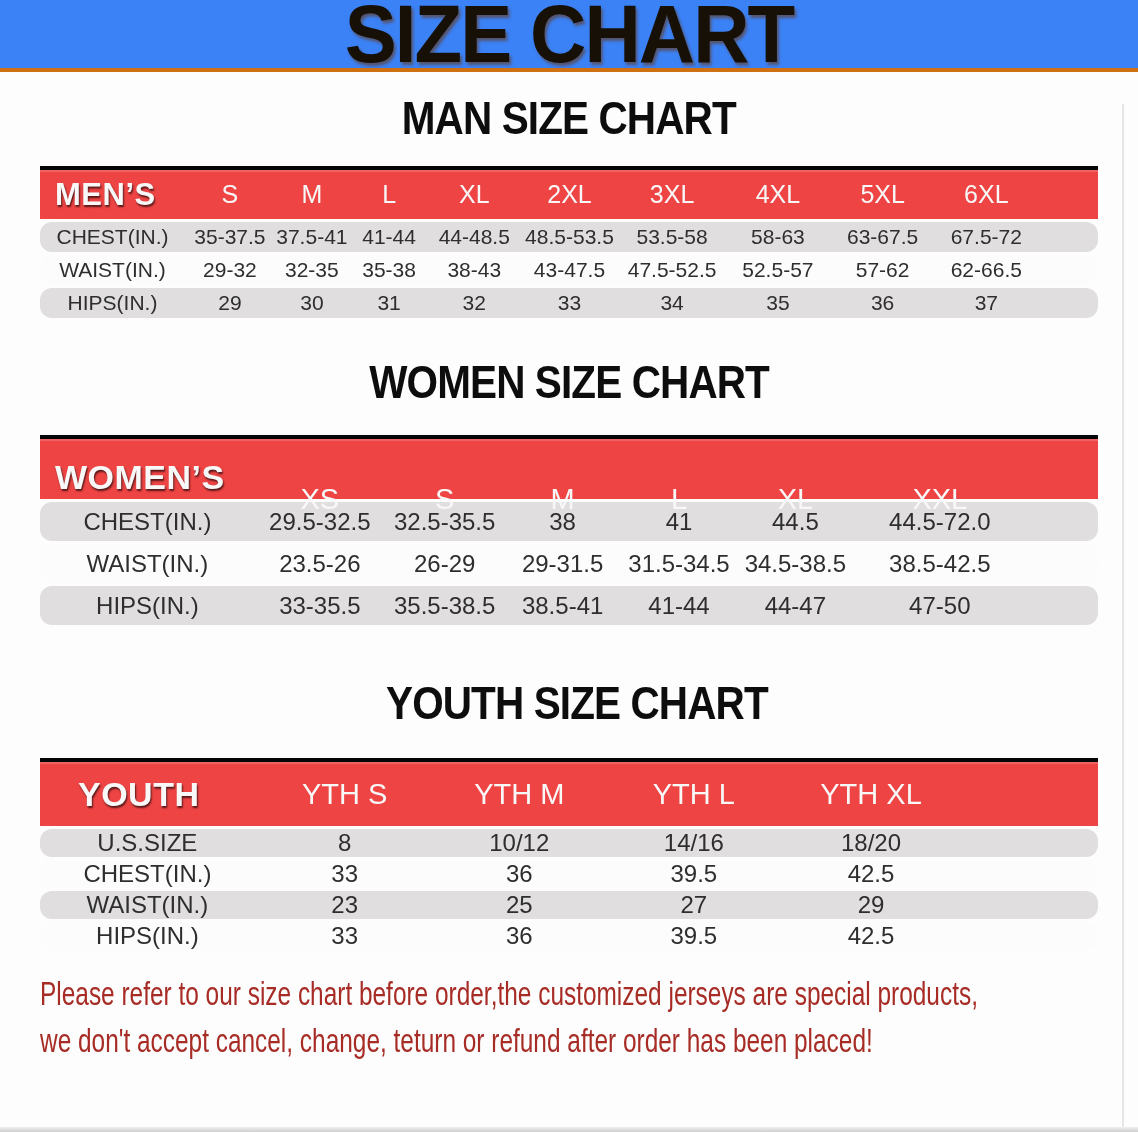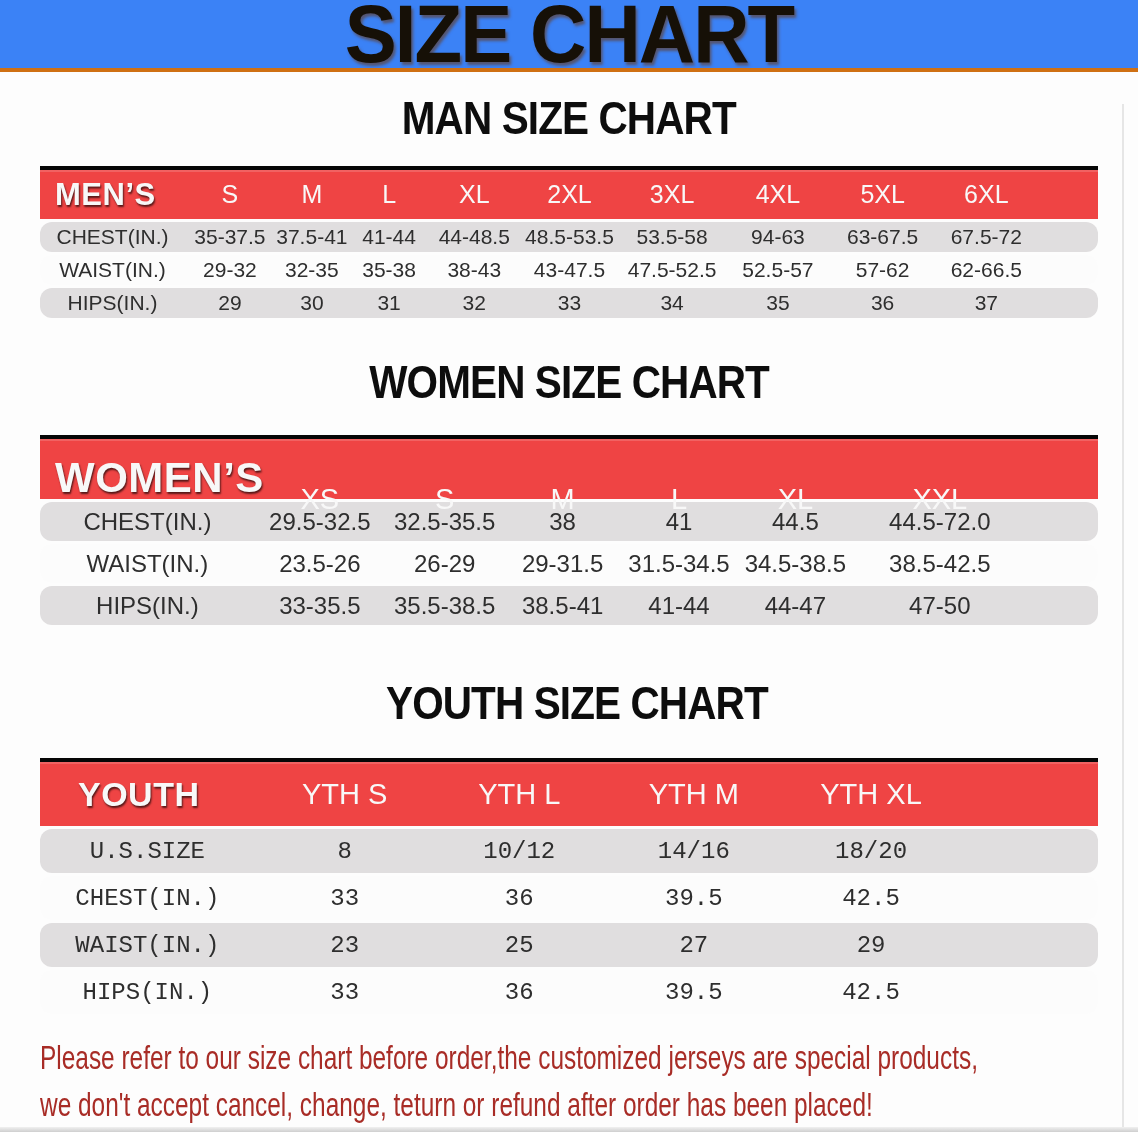--- a/index.html
+++ b/index.html
@@ -57,30 +57,30 @@
 
   #men-table .trow   { grid-template-columns:13.7% 8.5% 7% 7.6% 8.5% 9.5% 9.9% 10.1% 9.7% 9.9%; }
   #women-table .trow { grid-template-columns:20.3% 12.3% 11.3% 11% 11% 11% 16.3%; }
   #youth-table .trow { grid-template-columns:20.3% 17% 16% 17% 16.5%; }
 
   #men-table .thead   { height:53px; }
   #women-table .thead { height:64px; }
   #youth-table .thead { height:68px; }
   #men-table .trow:not(.thead)   { height:30px; }
   #women-table .trow:not(.thead) { height:39px; }
-  #youth-table .trow:not(.thead) { height:44px;font-family:Liberation Mono, monospace; }
+  #youth-table .trow:not(.thead) { height:28px; }
 
   .th-label {
     text-align:left; padding-left:15px;
     font-weight:bold; letter-spacing:0.5px;
     text-shadow:1px 2px 2px rgba(0,0,0,0.65);
     white-space:nowrap;
   }
   #men-table .th-label   { font-size:31px; }
-  #women-table .th-label { font-size:42px; }
+  #women-table .th-label { font-size:34px; }
   #youth-table .th-label { font-size:34px;padding-left:38px; }
 
   .th-size { text-align:center; white-space:nowrap; }
   #men-table .th-size   { font-size:25px; }
   #women-table .th-size { font-size:29px;margin-top:44px; }
   #youth-table .th-size { font-size:29px; }
 
   .td-label, .td { text-align:center; color:#2e2e2e; white-space:nowrap; }
   #men-table .td-label,   #men-table .td   { font-size:21px; }
   #women-table .td-label, #women-table .td { font-size:24px; }
@@ -121,21 +121,21 @@
       <div class="th-size">6XL</div>
     </div>
     <div class="trow gray">
       <div class="td-label">CHEST(IN.)</div>
       <div class="td">35-37.5</div>
       <div class="td">37.5-41</div>
       <div class="td">41-44</div>
       <div class="td">44-48.5</div>
       <div class="td">48.5-53.5</div>
       <div class="td">53.5-58</div>
-      <div class="td">94-63</div>
+      <div class="td">58-63</div>
       <div class="td">63-67.5</div>
       <div class="td">67.5-72</div>
     </div>
     <div class="trow white">
       <div class="td-label">WAIST(IN.)</div>
       <div class="td">29-32</div>
       <div class="td">32-35</div>
       <div class="td">35-38</div>
       <div class="td">38-43</div>
       <div class="td">43-47.5</div>
@@ -200,22 +200,22 @@
     </div>
   </div>
 
 <h2 class="chart-heading" id="youth-heading">
   <span>YOUTH SIZE CHART</span>
 </h2>
 <div class="size-table" id="youth-table">
     <div class="trow thead">
       <div class="th-label">YOUTH</div>
       <div class="th-size">YTH S</div>
+      <div class="th-size">YTH M</div>
       <div class="th-size">YTH L</div>
-      <div class="th-size">YTH M</div>
       <div class="th-size">YTH XL</div>
     </div>
     <div class="trow gray">
       <div class="td-label">U.S.SIZE</div>
       <div class="td">8</div>
       <div class="td">10/12</div>
       <div class="td">14/16</div>
       <div class="td">18/20</div>
     </div>
     <div class="trow white">

